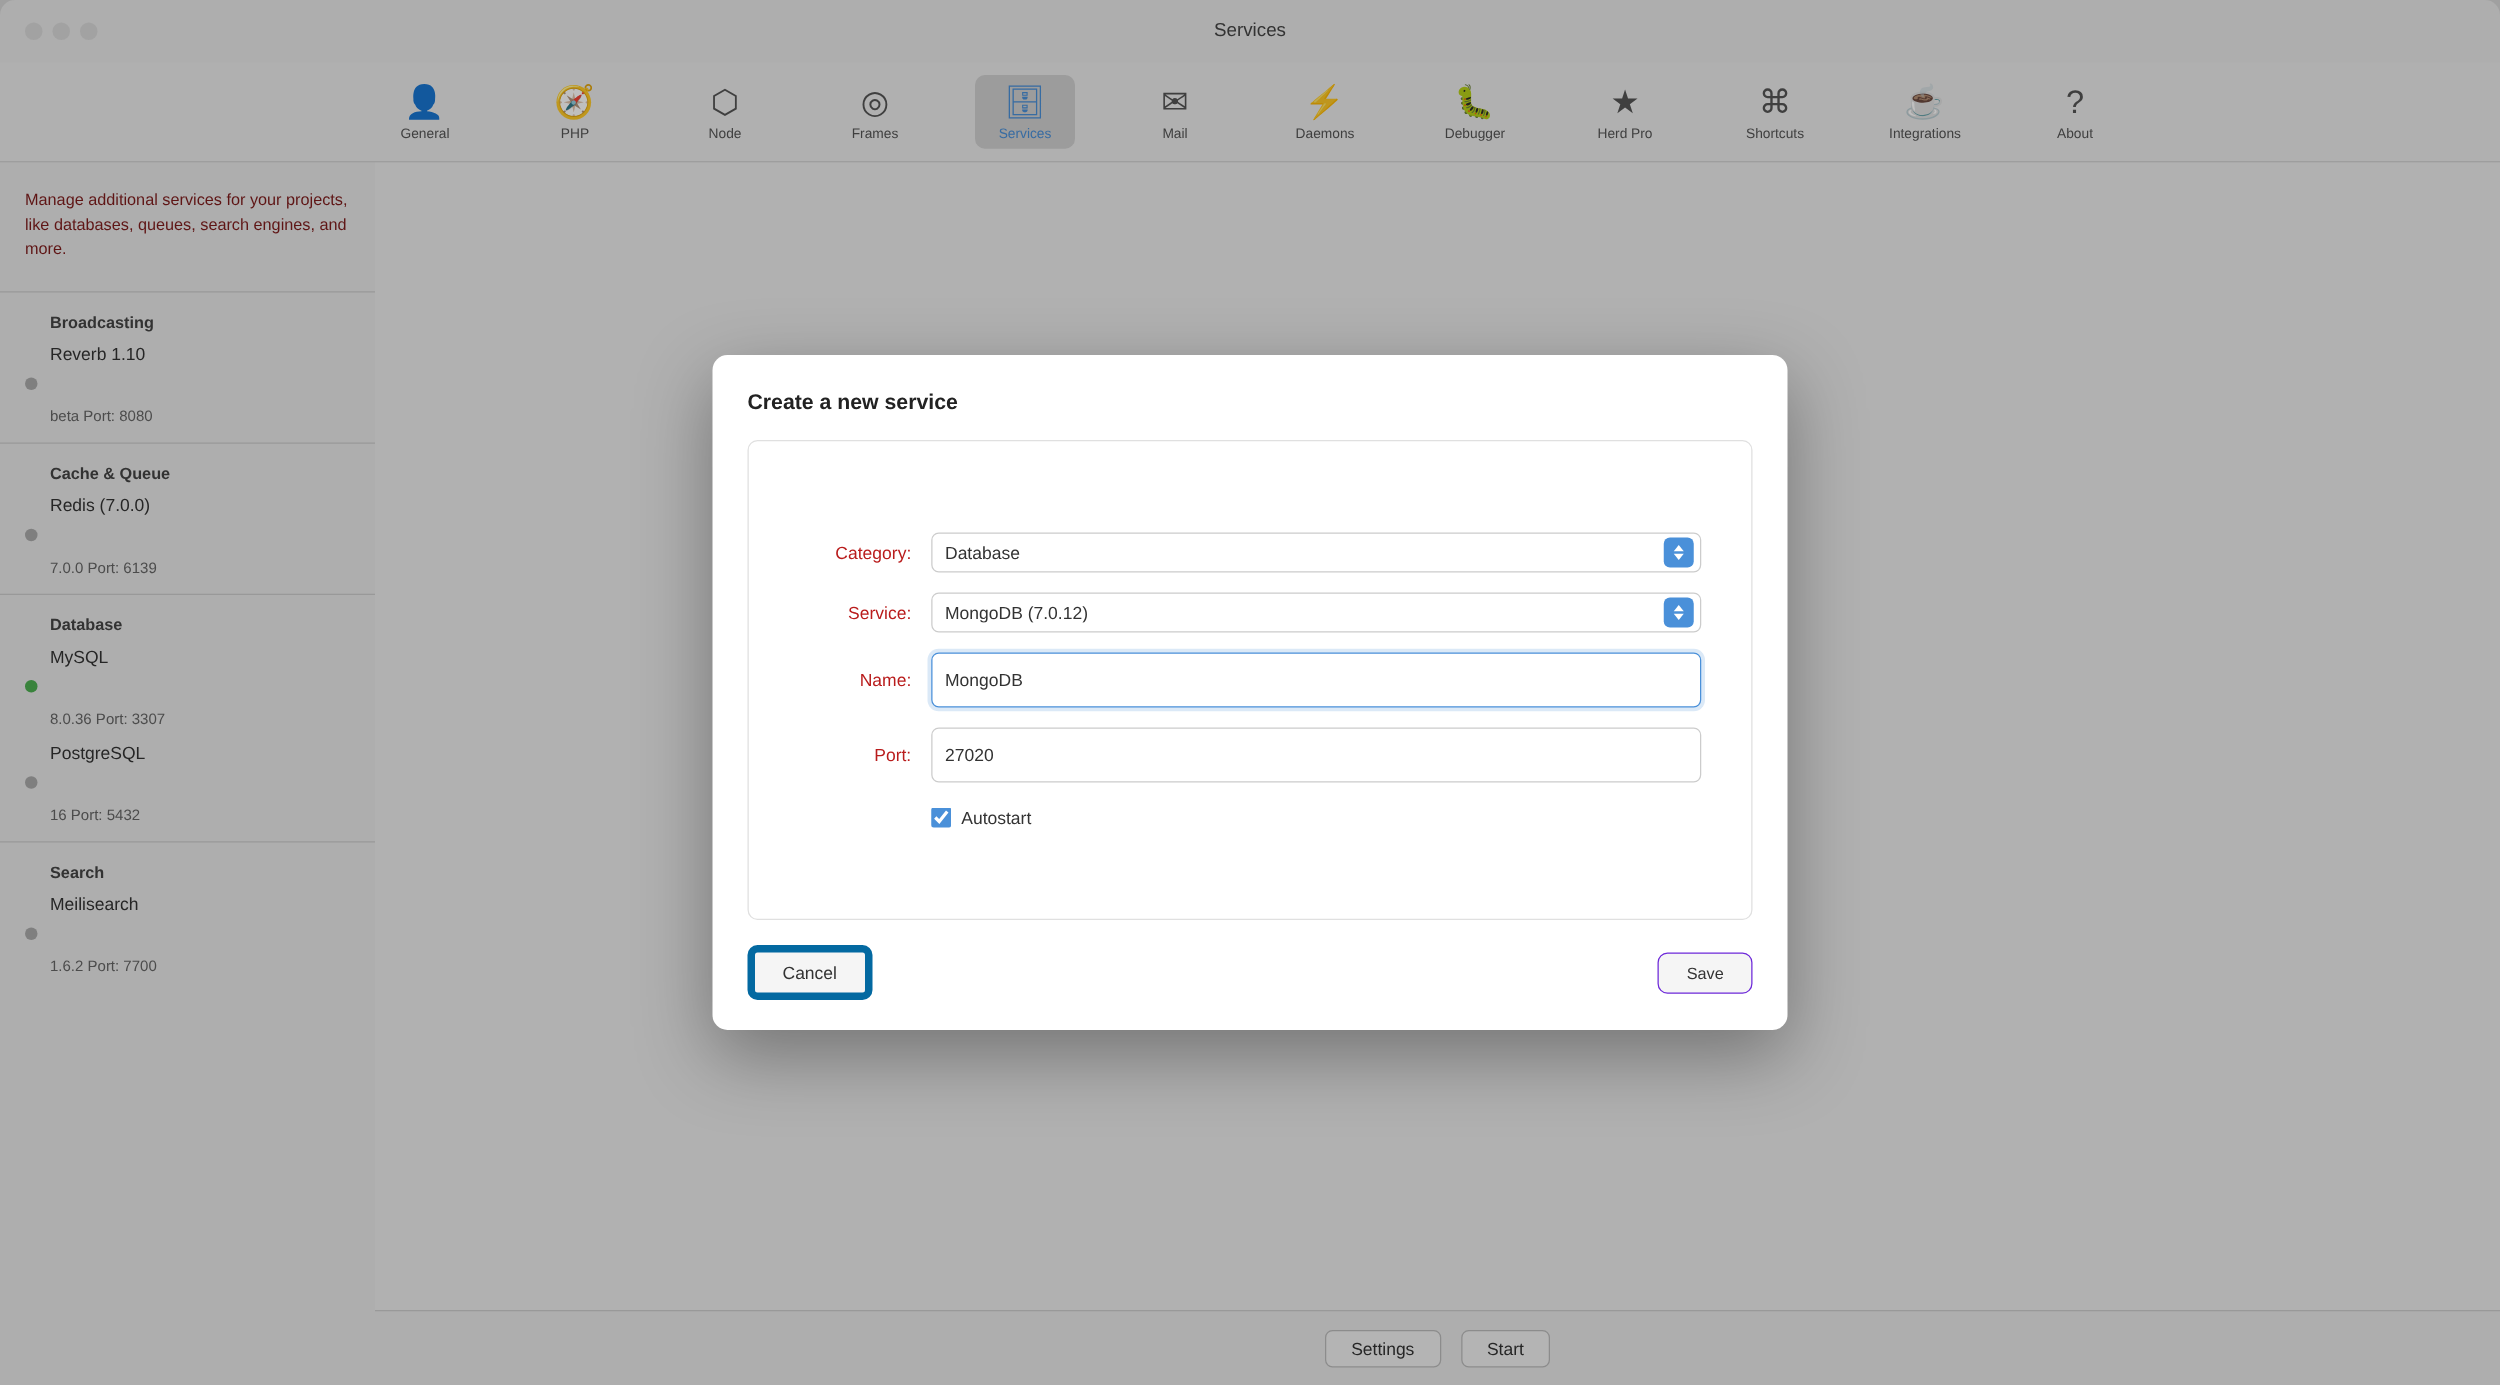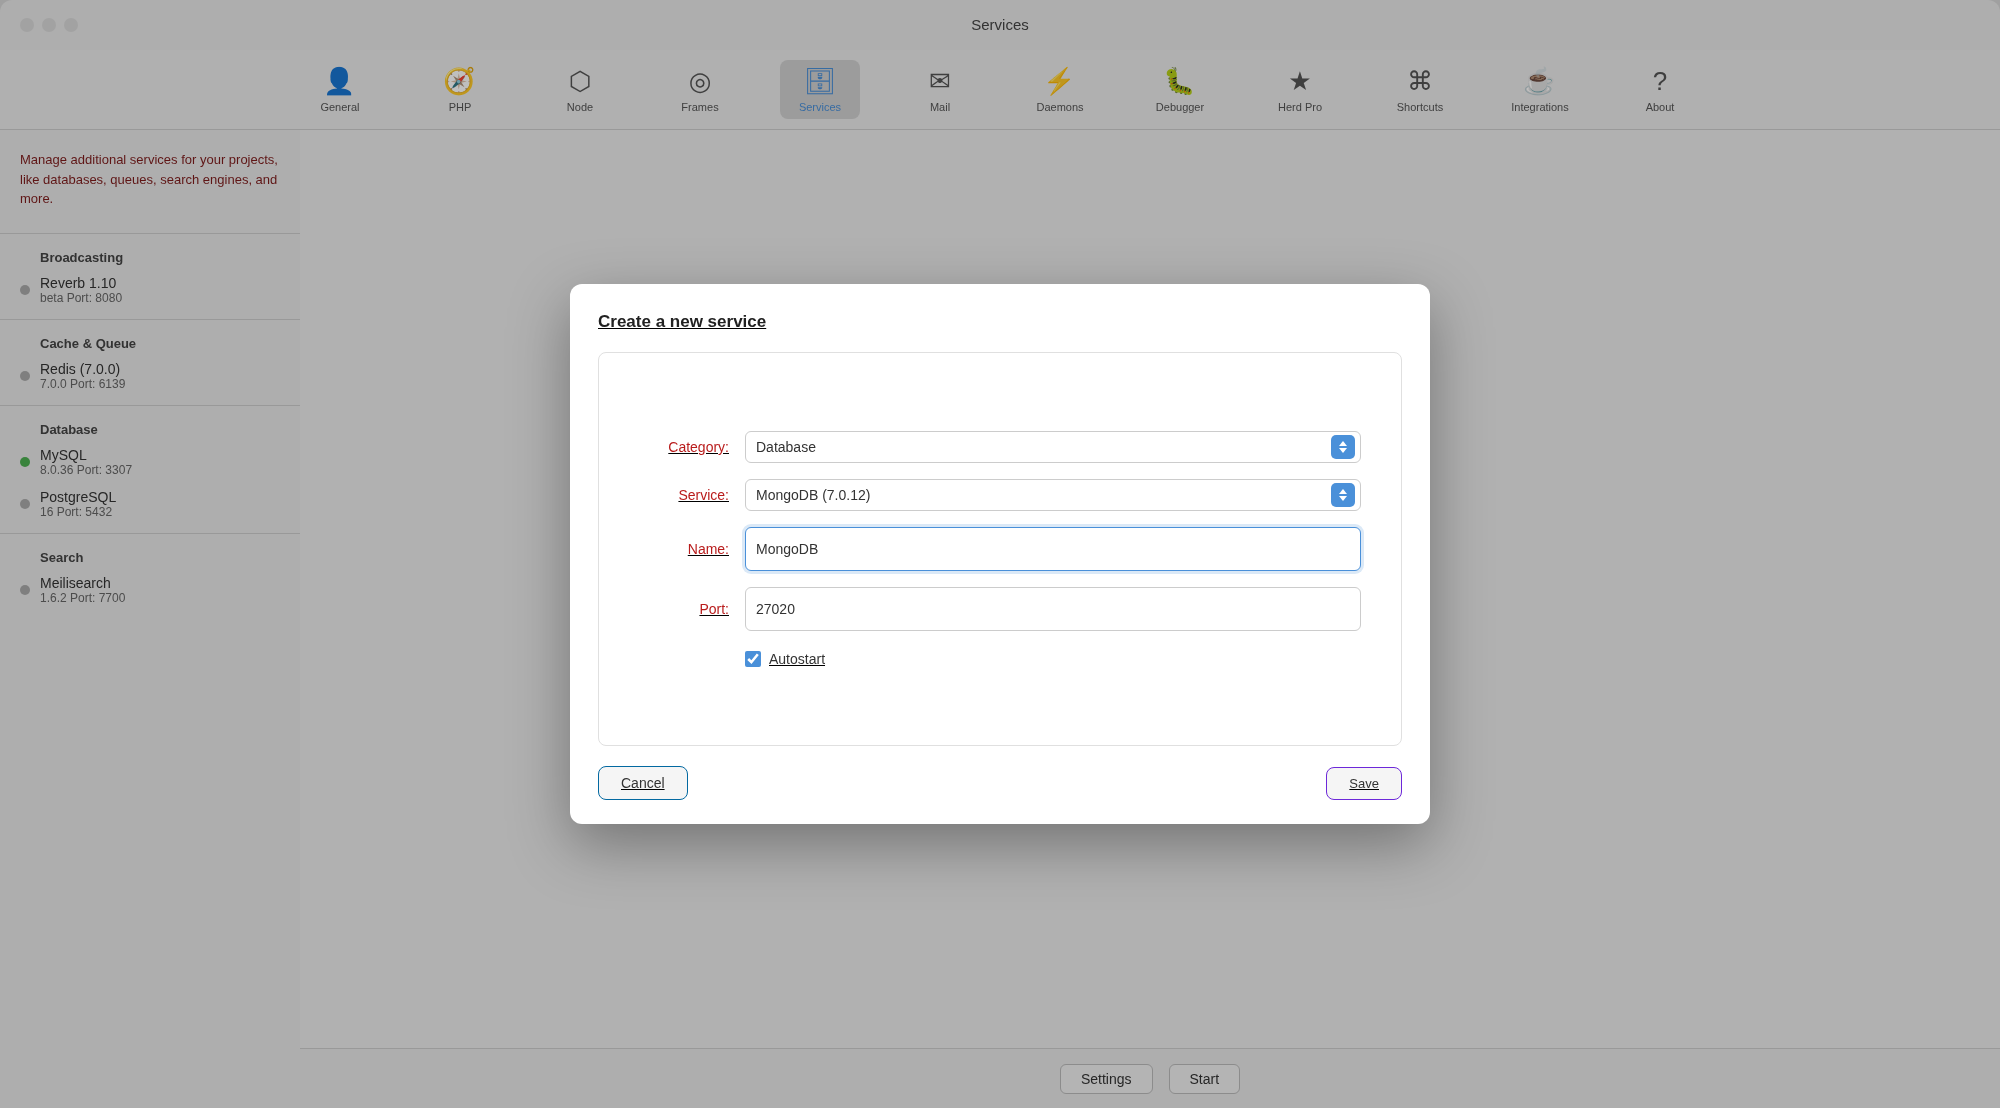--- a/index.html
+++ b/index.html
@@ -136,20 +136,21 @@
       width: 10px; height: 10px;
       border-radius: 50%;
       flex-shrink: 0;
     }
     .dot-green { background: #4CAF50; }
     .dot-gray { background: #aaa; }
 
     .sidebar-item-info {
       display: flex;
       flex-direction: column;
+      gap: 35px;
     }
     .sidebar-item-name {
       font-size: 14px;
       font-weight: 500;
       color: #333;
     }
     .sidebar-item-meta {
       font-size: 12px;
       color: #666;
     }
@@ -213,21 +214,20 @@
 
     .modal {
       background: #fff;
       border-radius: 12px;
       width: 860px;
       min-height: 540px;
       box-shadow: 0 20px 60px rgba(0,0,0,0.35);
       display: flex;
       flex-direction: column;
       padding: 28px 28px 24px;
-      text-decoration: underline;
     }
 
     .modal-title {
       font-size: 17px;
       font-weight: 600;
       color: #222;
       margin-bottom: 20px;
     }
 
     .modal-form-area {
@@ -346,21 +346,21 @@
     .modal-footer {
       display: flex;
       justify-content: space-between;
       align-items: center;
     }
 
     .btn-cancel {
       padding: 8px 22px;
       font-size: 14px;
       background: #f5f5f5;
-      border: 1px solid #0369a1;
+      border: 6px solid #0369a1;
       border-radius: 8px;
       cursor: pointer;
       color: #333;
     }
 
     .btn-save {
       padding: 8px 22px;
       font-size: 13px;
       background: #f5f5f5;
       border: 1px solid #6d28d9;

